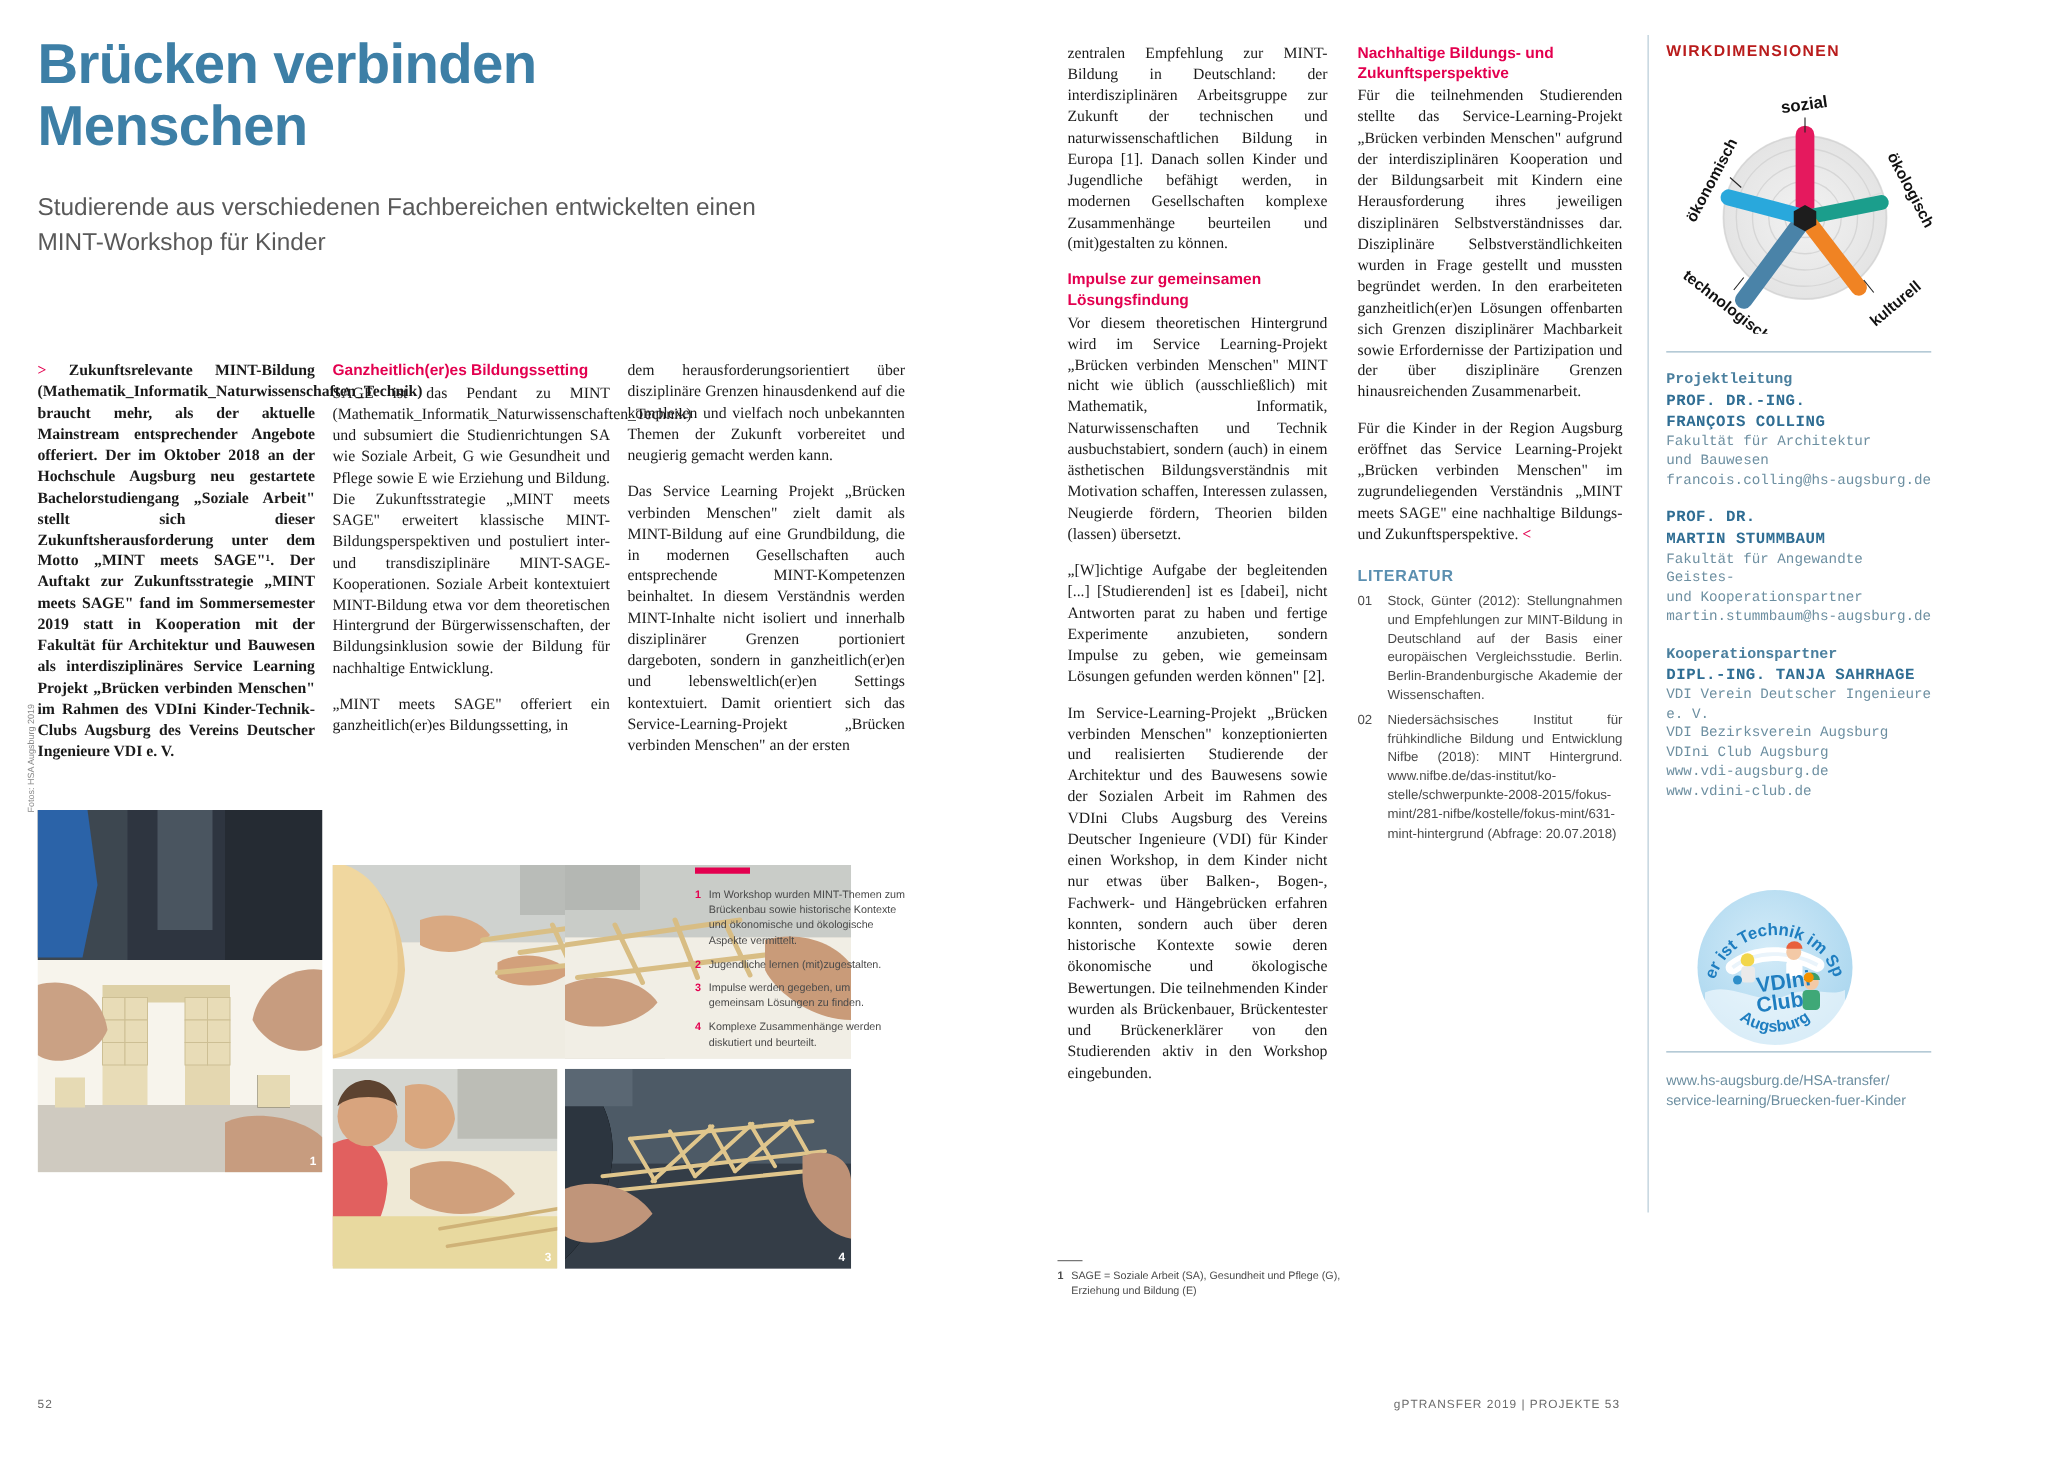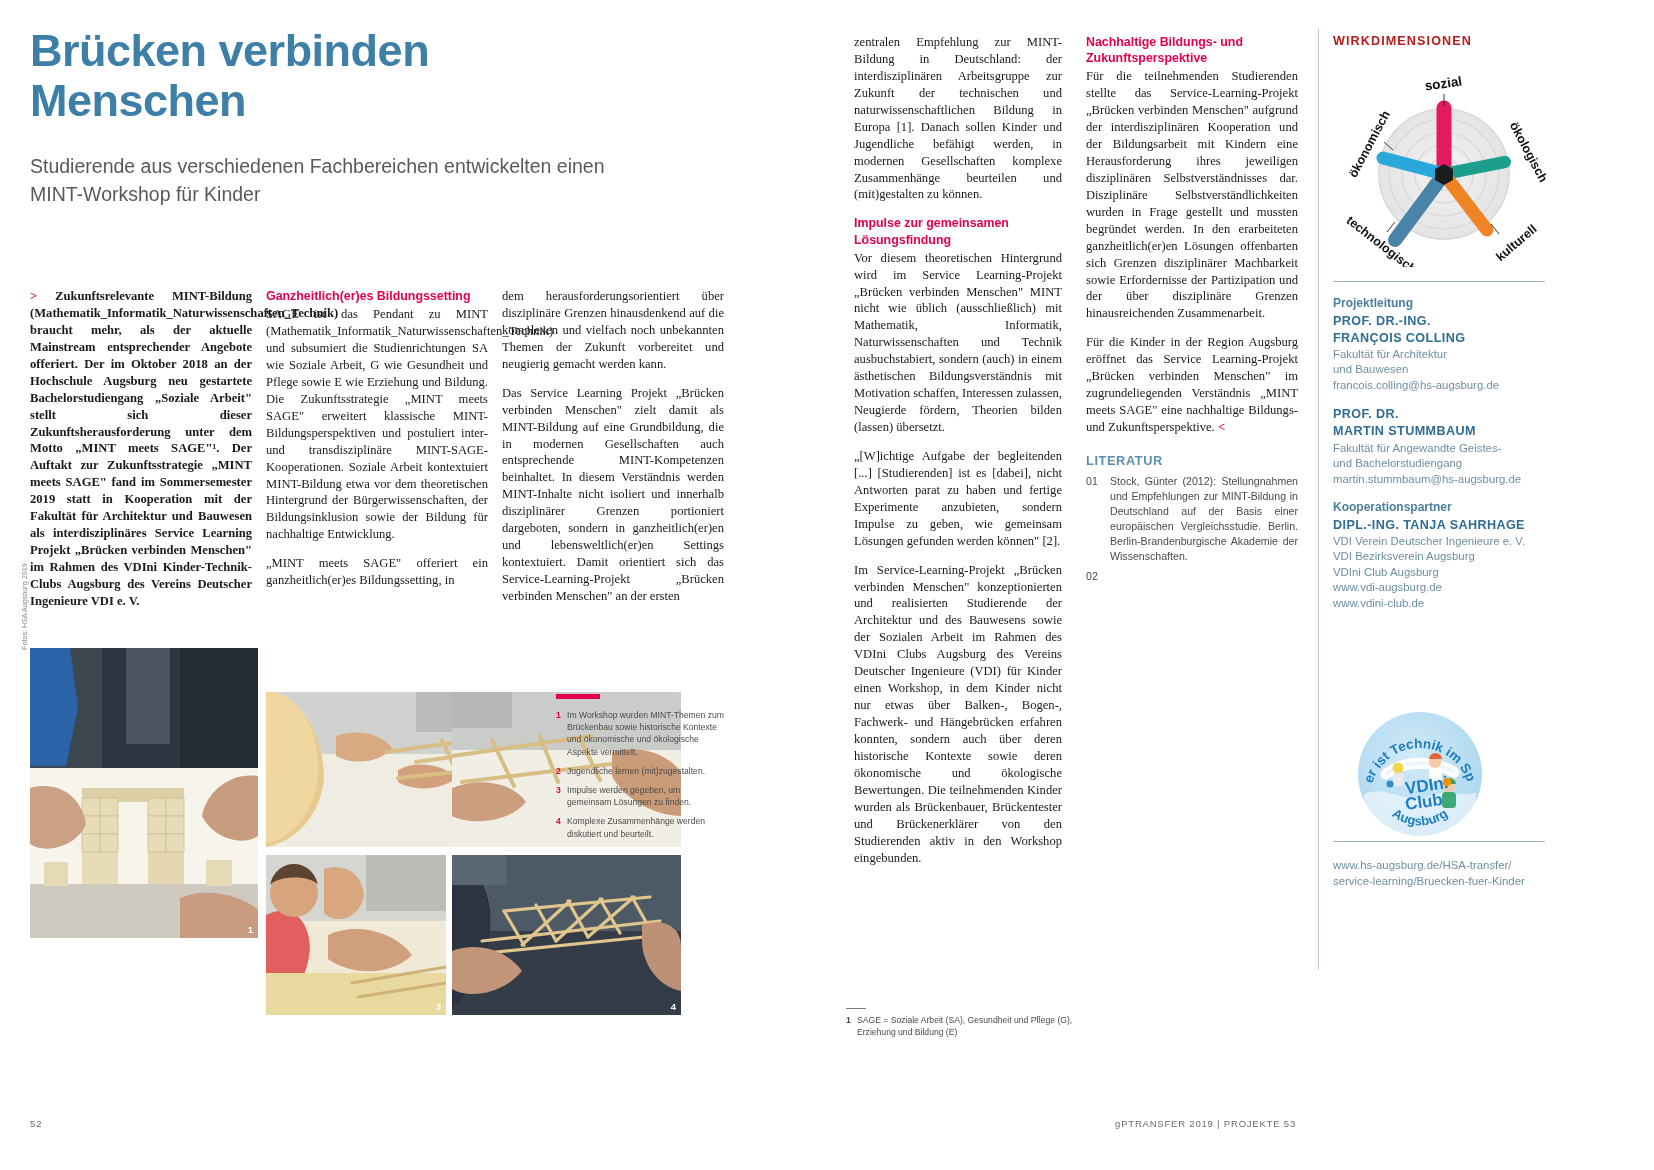--- a/index.html
+++ b/index.html
@@ -203,20 +203,21 @@
     <p><span>Für die Kinder in der Region Augsburg eröffnet das Service Learning-Projekt „Brücken verbinden Menschen" im zugrundeliegenden Verständnis „MINT meets SAGE" eine nachhaltige Bildungs- und Zukunftsperspektive.</span> <span class="end-arrow">&lt;</span></p>
 
     <div class="lit-head">LITERATUR</div>
     <div class="lit-list">
       <div class="lit-item">
         <div class="lit-num">01</div>
         <div class="lit-txt">Stock, Günter (2012): Stellungnahmen und Empfehlungen zur MINT-Bildung in Deutschland auf der Basis einer europäischen Vergleichsstudie. Berlin. Berlin-Brandenburgische Akademie der Wissenschaften.</div>
       </div>
       <div class="lit-item">
         <div class="lit-num">02</div>
+        <div class="lit-txt">Niedersächsisches Institut für frühkindliche Bildung und Entwicklung Nifbe (2018): MINT Hintergrund. www.nifbe.de/das-institut/ko-stelle/schwerpunkte-2008-2015/fokus-mint/281-nifbe/kostelle/fokus-mint/631-mint-hintergrund (Abfrage: 20.07.2018)</div>
       </div>
     </div>
   </div>
 
   <div class="sidebar-rule"></div>
   <div class="wirk-title">WIRKDIMENSIONEN</div>
 
   <div class="radar-wrap">
     <svg viewBox="0 0 222 205" width="222" height="205">
       <defs>
@@ -273,35 +274,35 @@
       <text x="192" y="92" text-anchor="middle" font-family="Liberation Sans, sans-serif" font-size="12.5" font-weight="bold" fill="#111" transform="rotate(62 192 92)">ökologisch</text>
 
       <text x="46" y="186" text-anchor="middle" font-family="Liberation Sans, sans-serif" font-size="12.5" font-weight="bold" fill="#111" transform="rotate(38 46 186)">technologisch</text>
 
       <text x="186" y="184" text-anchor="middle" font-family="Liberation Sans, sans-serif" font-size="12.5" font-weight="bold" fill="#111" transform="rotate(-40 186 184)">kulturell</text>
     </svg>
   </div>
 
   <div class="hr-thin" id="hr-a"></div>
 
-  <div class="sb" style="top:296px;">
+  <div class="sb" style="top:296px;font-family:Liberation Mono, monospace;">
     <div class="sb-block">
       <div class="sb-role">Projektleitung</div>
       <div class="sb-name">PROF. DR.-ING.</div>
       <div class="sb-name">FRANÇOIS COLLING</div>
       <div class="sb-detail">Fakultät für Architektur</div>
       <div class="sb-detail">und Bauwesen</div>
       <div class="sb-detail">francois.colling@hs-augsburg.de</div>
     </div>
 
     <div class="sb-block">
       <div class="sb-name">PROF. DR.</div>
       <div class="sb-name">MARTIN STUMMBAUM</div>
       <div class="sb-detail">Fakultät für Angewandte Geistes-</div>
-      <div class="sb-detail">und Bachelorstudiengang</div>
+      <div class="sb-detail">und Kooperationspartner</div>
       <div class="sb-detail">martin.stummbaum@hs-augsburg.de</div>
     </div>
 
 
     <div class="sb-block">
       <div class="sb-role">Kooperationspartner</div>
       <div class="sb-name">DIPL.-ING. TANJA SAHRHAGE</div>
       <div class="sb-detail">VDI Verein Deutscher Ingenieure e. V.</div>
       <div class="sb-detail">VDI Bezirksverein Augsburg</div>
       <div class="sb-detail">VDIni Club Augsburg</div>

